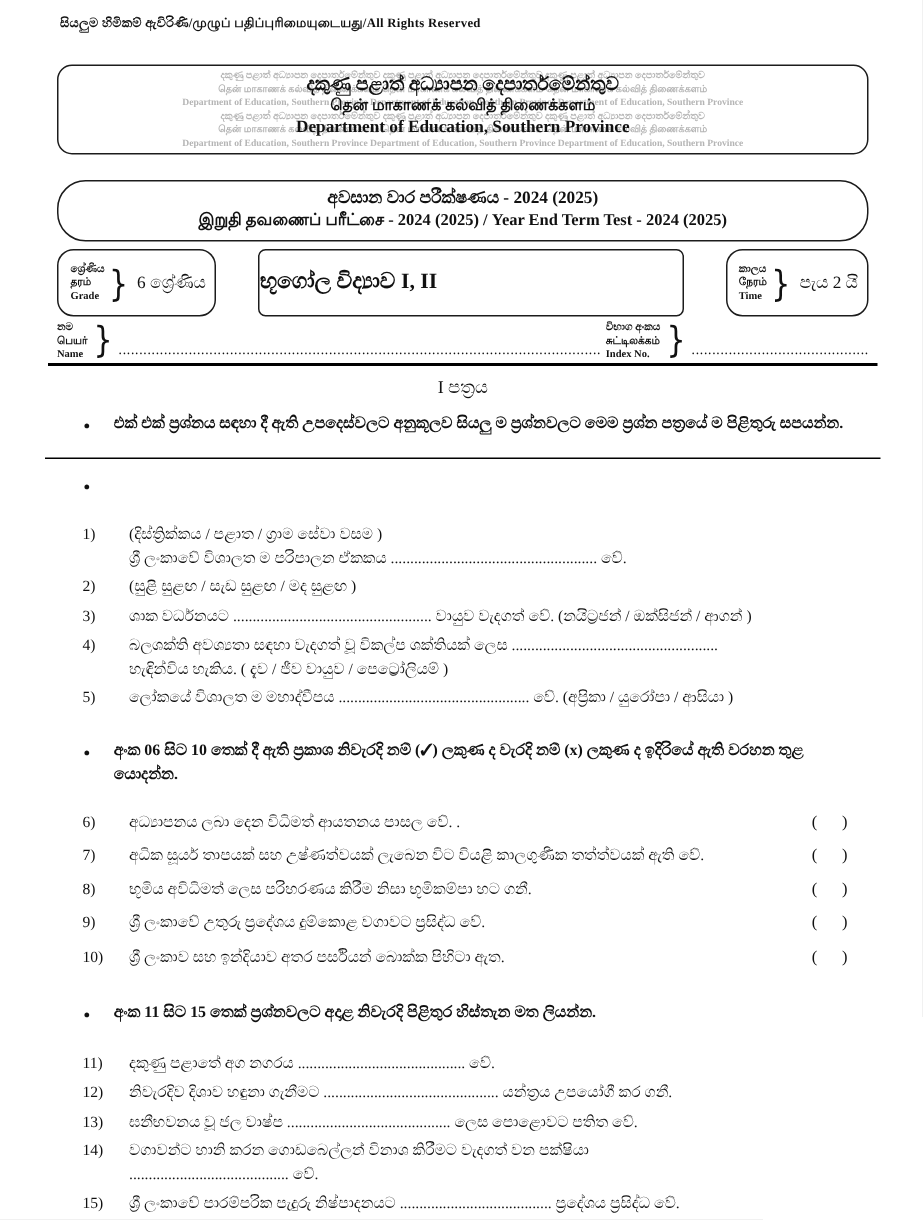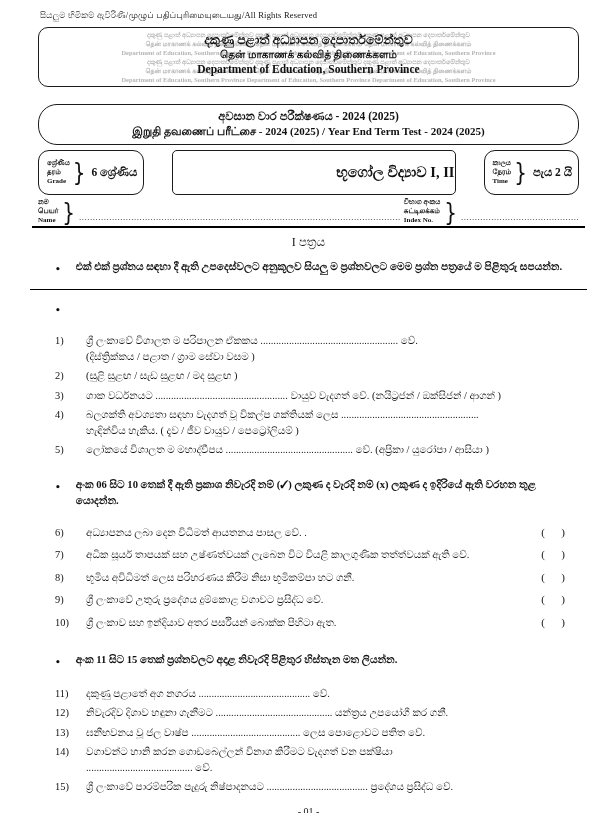--- a/index.html
+++ b/index.html
@@ -1,46 +1,46 @@
 <!DOCTYPE html>
 <html><head>
 <meta charset="utf-8">
 <style>
   html,body{margin:0;padding:0;background:#e8e8e8;}
   .sheet{
     width:615px;height:813px;background:#ffffff;margin:0 auto;
     font-family:"Liberation Serif","DejaVu Serif",serif;color:#111;
     box-sizing:border-box;padding:8px 36px 0 38px;overflow:hidden;position:relative;
   }
-  .rights{font-size:8.5px;font-weight:normal;margin:2px 0 6px 2px;letter-spacing:.2px;}
+  .rights{font-size:8.5px;font-weight:bold;margin:2px 0 22px 2px;letter-spacing:.2px;}
 
   .dept-box{position:relative;border:1.6px solid #1c1c1c;border-radius:10px;height:58px;
     overflow:hidden;margin-bottom:17px;}
   .watermark{position:absolute;left:3px;right:3px;top:2px;color:#b5b5b5;font-size:6.4px;
     line-height:9.1px;white-space:nowrap;overflow:hidden;text-align:center;font-weight:bold;}
   .dept-fg{position:relative;text-align:center;font-weight:bold;padding-top:4px;}
   .dept-si{font-size:12.5px;line-height:16px;}
   .dept-ta{font-size:10.5px;line-height:14px;}
   .dept-en{font-size:11.5px;line-height:14px;}
 
   .title-box{border:1.6px solid #1c1c1c;border-radius:19px;text-align:center;font-weight:bold;
     padding:4px 4px 5px;margin-bottom:5px;}
   .title-si{font-size:11.5px;line-height:15px;}
   .title-ta{font-size:11px;line-height:15px;}
 
   .info-row{display:flex;gap:28px;margin-bottom:3px;align-items:stretch;height:45px;}
   .pill{border:1.6px solid #1c1c1c;border-radius:11px;display:flex;align-items:center;
     padding:2px 6px 2px 8px;gap:3px;flex:none;}
   .lbl-stack{display:flex;flex-direction:column;font-size:7px;font-weight:bold;line-height:9px;}
   .brace{font-size:20px;font-weight:400;font-family:"DejaVu Sans",sans-serif;transform:scaleY(1.2);}
-  .pill-value{font-size:11.5px;font-weight:bold;white-space:nowrap;padding-left:3px;}
+  .pill-value{font-size:11.5px;font-weight:normal;white-space:nowrap;padding-left:3px;}
   .subject-box{flex:1;border:1.6px solid #1c1c1c;border-radius:5px;display:flex;align-items:center;
-    justify-content:flex-end;font-size:14.5px;font-weight:bold;}
-
-  .name-row{display:flex;align-items:flex-end;gap:4px;height:27px;margin-bottom:1px;}
+    justify-content:flex-start;font-size:14.5px;font-weight:bold;}
+
+  .name-row{display:flex;align-items:flex-start;gap:4px;height:27px;margin-bottom:1px;}
   .dots-run{overflow:hidden;white-space:nowrap;font-size:9px;letter-spacing:.5px;align-self:flex-end;padding-bottom:3px;}
   .name-dots{flex:1;}
   .index-dots{width:118px;flex:none;}
 
   .thick-rule{border:0;border-top:2.6px solid #000;margin:1px -6px 0 -6px;}
   .paper-heading{text-align:center;font-weight:normal;font-size:12px;margin:7px 0 9px;}
 
   .bullet-item{display:flex;gap:15px;font-weight:bold;font-size:10.6px;line-height:16.5px;
     padding:0 2px 0 17px;}
   .bullet-char{flex:none;font-family:"DejaVu Sans",sans-serif;font-size:9px;padding-top:2px;}
@@ -139,22 +139,22 @@
 
   <div class="bullet-item">
     <span class="bullet-char">•</span>
   </div>
 
   <div class="q-block-gap"></div>
 
   <div class="q">
     <span class="q-no">1)</span>
     <div class="q-body">
+      <div>(දිස්ත්‍රික්කය / පළාත / ග්‍රාම සේවා වසම )</div>
       <div>ශ්‍රී ලංකාවේ විශාලත ම පරිපාලන ඒකකය ..................................................... වේ.</div>
-      <div>(දිස්ත්‍රික්කය / පළාත / ග්‍රාම සේවා වසම )</div>
     </div>
   </div>
   <div class="q">
     <span class="q-no">2)</span>
     <div class="q-body">
       <div>(සුළි සුළඟ / සැඩ සුළඟ / මද සුළඟ )</div>
     </div>
   </div>
   <div class="q">
     <span class="q-no">3)</span>

